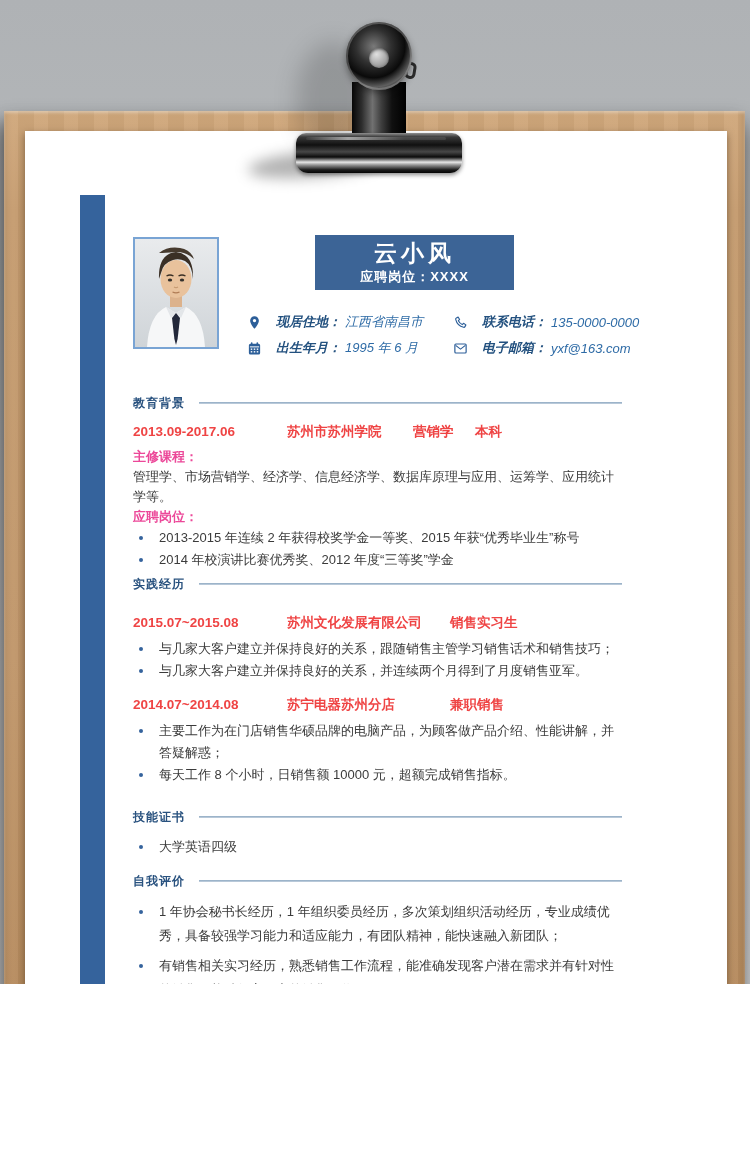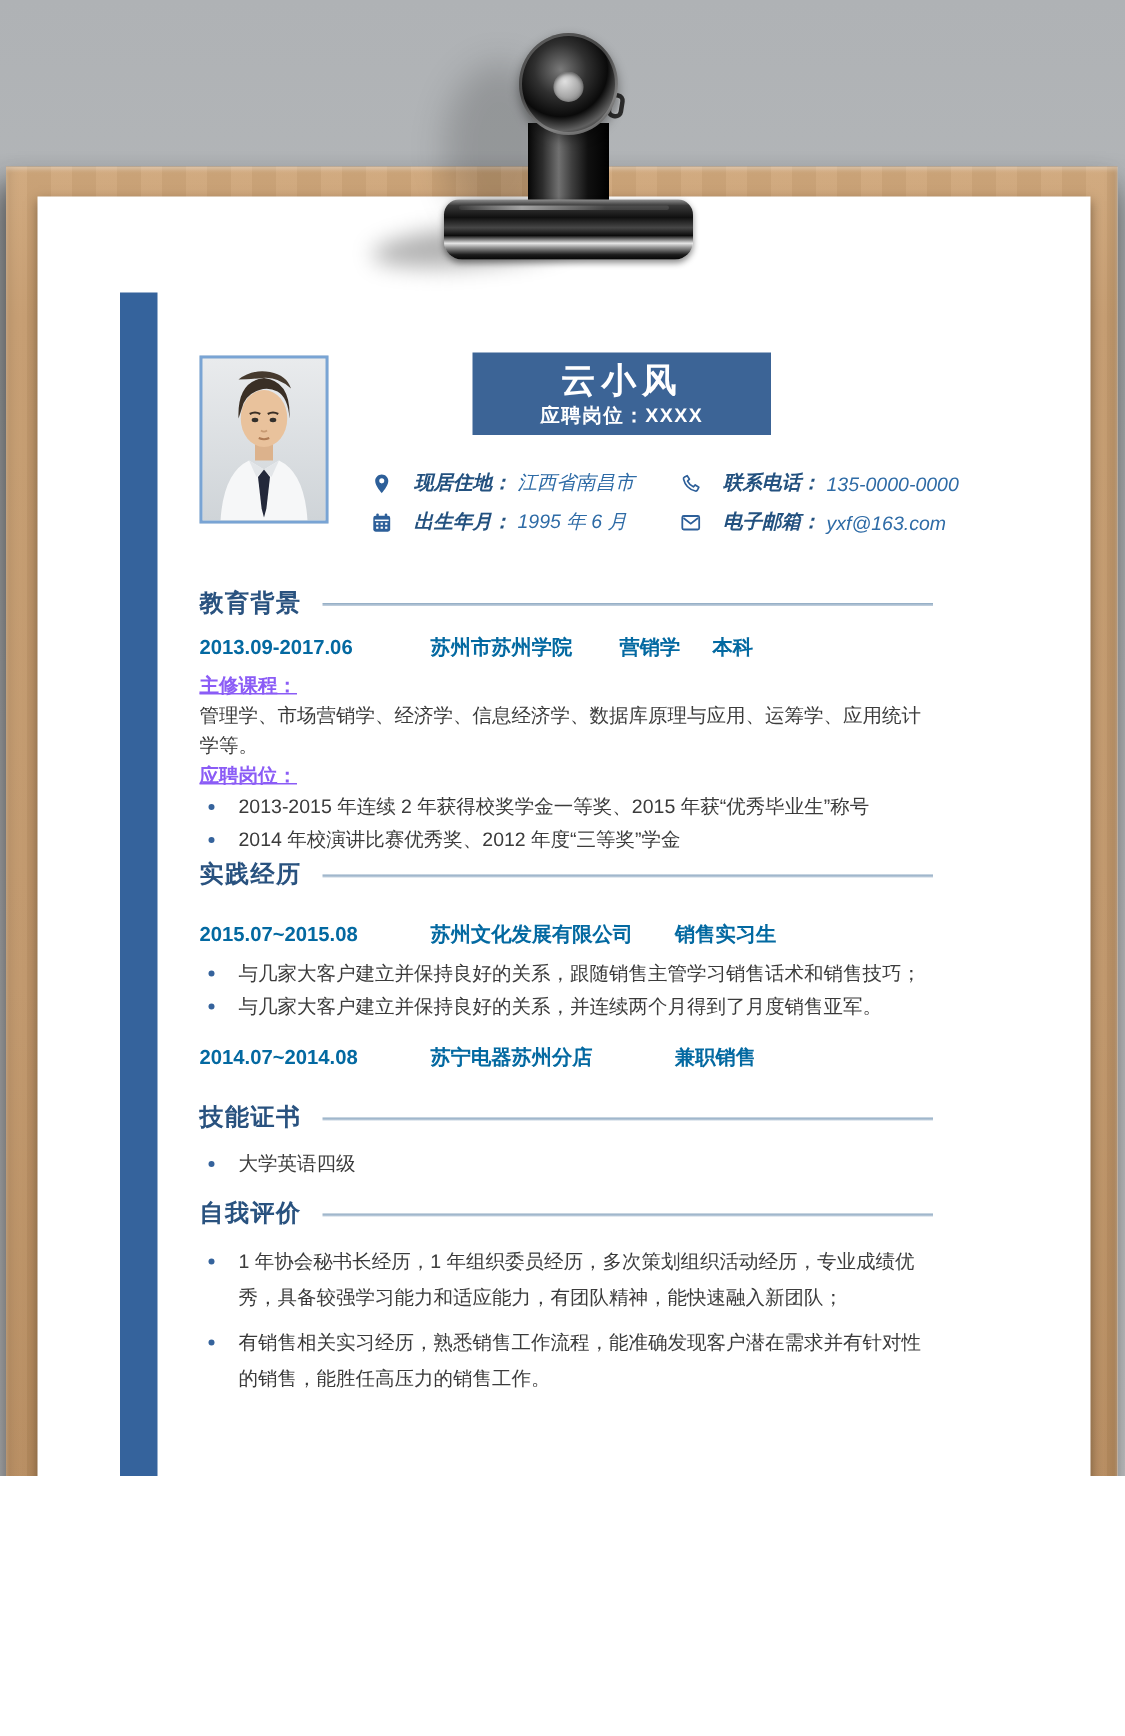--- a/index.html
+++ b/index.html
@@ -38,31 +38,31 @@
              display:grid; grid-template-columns:206px auto; grid-auto-rows:26px;font-style:italic; }
   .c-item { display:flex; align-items:center; font-size:13px; white-space:nowrap; }
   .c-item .ic { width:16px; height:16px; margin-right:13px; flex:none; display:flex; align-items:center; }
   .c-item .lb { color:#23517f; font-weight:bold; margin-right:4px; }
   .c-item .vl { color:#2e6ba6; }
 
   
   .content { position:absolute; left:108px; top:263px; width:489px; color:#3b3b3b; font-size:13px; }
 
   .section-head { display:flex; align-items:center; margin-bottom:10px; }
-  .section-head h2 { font-size:16px; line-height:18px; font-weight:bold; color:#29527f; letter-spacing:1px; flex:none; }
+  .section-head h2 { font-size:12px; line-height:18px; font-weight:bold; color:#29527f; letter-spacing:1px; flex:none; }
   .section-head .rule { flex:1; height:2px; margin-left:14px;
                         background:linear-gradient(180deg,#8ea9c2,#c6d3e0); }
 
-  .edu-row, .job-row { font-size:13.5px; font-weight:bold; color:#0369a1; line-height:20px; margin-bottom:5px; white-space:nowrap; }
+  .edu-row, .job-row { font-size:13.5px; font-weight:bold; color:#ef4444; line-height:20px; margin-bottom:5px; white-space:nowrap; }
   .edu-row .d, .job-row .d { display:inline-block; width:154px; }
   .edu-row .s { display:inline-block; width:126px; }
   .edu-row .m { display:inline-block; width:62px; }
   .job-row .o { display:inline-block; width:163px; }
 
-  .lbl { font-weight:bold; color:#8b5cf6; line-height:20px;text-decoration:underline; }
+  .lbl { font-weight:bold; color:#ec4899; line-height:20px; }
   .plain { line-height:20px; }
 
   ul.blist { list-style:none; }
   ul.blist li { display:flex; line-height:22px; }
   ul.blist li .dot { flex:none; width:4px; height:4px; border-radius:50%; background:#35639c; margin:9px 16px 0 6px; }
   ul.blist.loose li { line-height:24px; margin-bottom:6px; }
   ul.blist.loose li .dot { margin-top:10px; }
 
   .mt22 { margin-top:22px; } .mt20 { margin-top:4px; } .mt14 { margin-top:14px; } .mt13 { margin-top:13px; }
   .mt4 { margin-top:20px; }
@@ -219,20 +219,30 @@
             <span>与几家大客户建立并保持良好的关系，跟随销售主管学习销售话术和销售技巧；</span>
           </li>
         <li>
             <span class="dot"></span>
             <span>与几家大客户建立并保持良好的关系，并连续两个月得到了月度销售亚军。</span>
           </li>
       </ul>
       <div class="job-row mt13">
         <span class="d">2014.07~2014.08</span><span class="o">苏宁电器苏州分店</span><span>兼职销售</span>
       </div>
+      <ul class="blist">
+        <li>
+            <span class="dot"></span>
+            <span>主要工作为在门店销售华硕品牌的电脑产品，为顾客做产品介绍、性能讲解，并答疑解惑；</span>
+          </li>
+        <li>
+            <span class="dot"></span>
+            <span>每天工作 8 个小时，日销售额 10000 元，超额完成销售指标。</span>
+          </li>
+      </ul>
 
       <div class="section-head mt22">
         <h2>技能证书</h2>
         <div class="rule"></div>
       </div>
       <ul class="blist">
         <li>
             <span class="dot"></span>
             <span>大学英语四级</span>
           </li>

